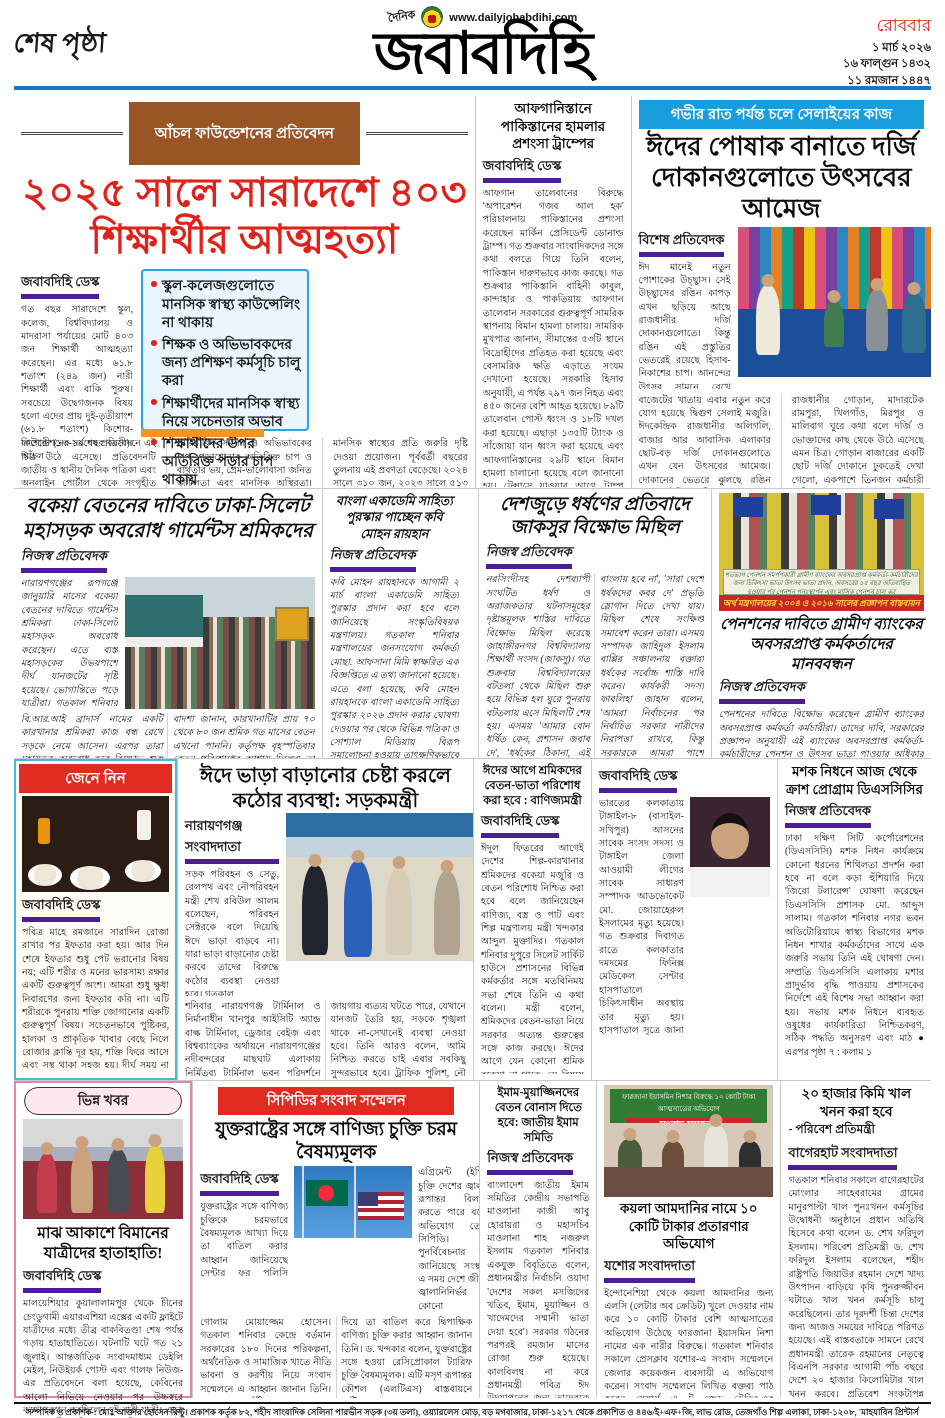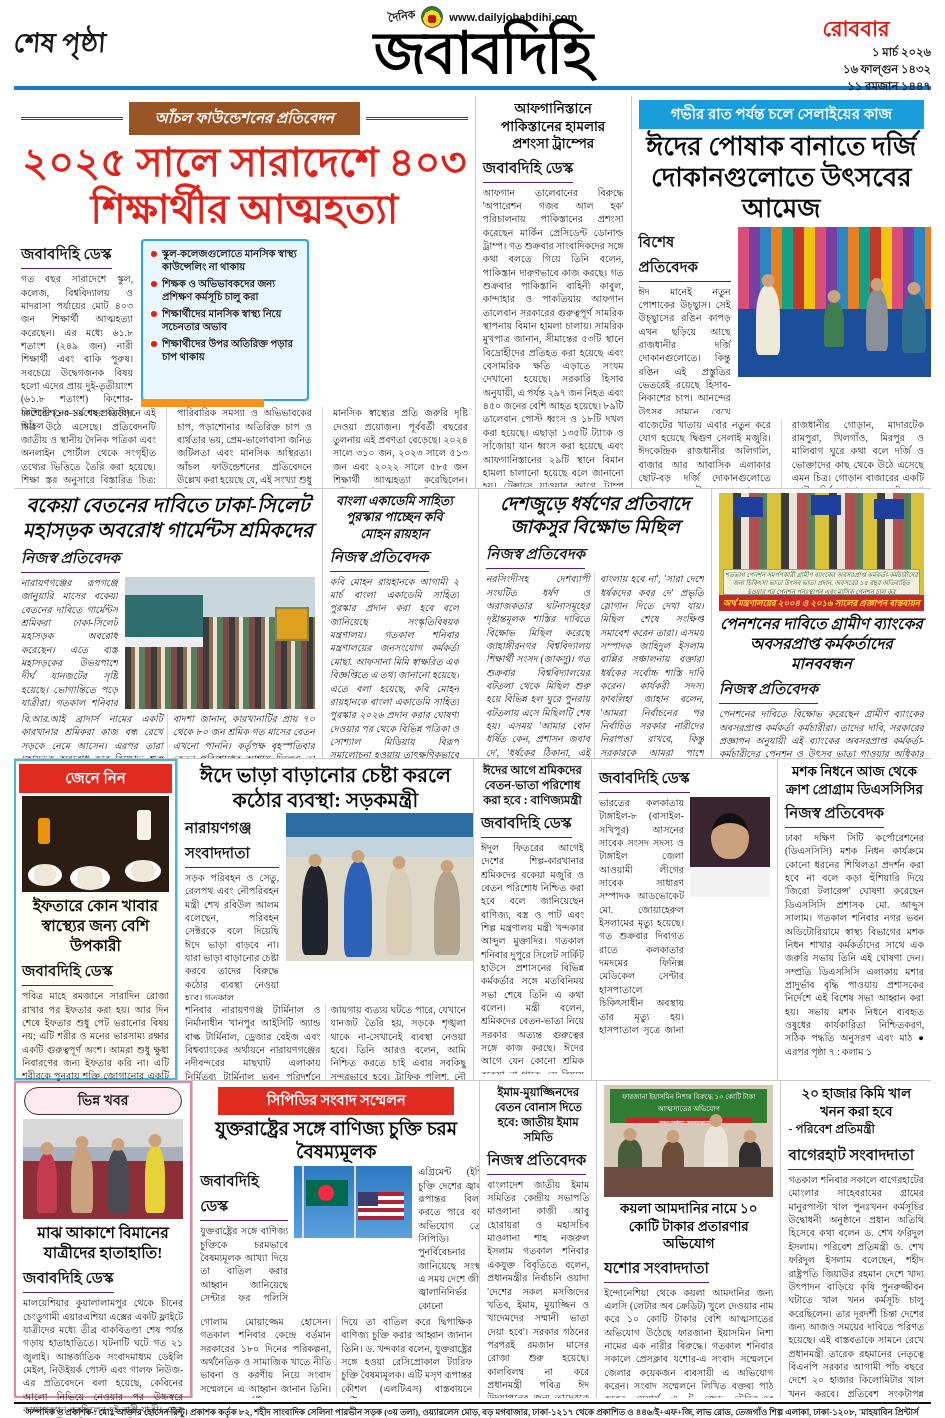--- a/index.html
+++ b/index.html
@@ -15,48 +15,48 @@
   .page-label { font-size:27px; font-weight:bold; padding-top:14px; width:170px; transform:skewX(-4deg); }
   .logo-wrap { flex:1; text-align:center; position:relative; }
   .logo-top { display:flex; justify-content:center; align-items:center; gap:6px; height:18px; }
   .daily-lbl { font-size:11px; font-weight:bold; transform:rotate(-8deg); }
   .mosque-icon { width:22px; height:22px; border-radius:50%;
     background:radial-gradient(circle at 50% 60%, #b71c1c 0 28%, #f9d616 29% 55%, #2e7d32 56% 100%);
     border:1px solid #444; display:inline-block; }
   .site-url { font-size:11px; font-weight:bold; color:#111; font-family:"Liberation Sans",sans-serif; }
   .logo-title { font-size:58px; font-weight:bold; letter-spacing:-2px; line-height:56px; color:#000; }
   .datebox { width:150px; text-align:right; padding-top:6px; line-height:1.45; }
-  .weekday { color:#e01b12; font-weight:bold; font-size:21px;text-align:center; }
+  .weekday { color:#e01b12; font-weight:normal; font-size:17px; }
   .dateline { font-size:11.5px; font-weight:bold; }
   .blue-rule { height:4px; background:#1779c4; margin:2px 0 6px 0; }
 
   
   .row { display:flex; align-items:stretch; }
   .row > * + * { border-left:1px solid #c9c9c9; }
   .art { padding:4px 7px 2px 7px; overflow:hidden; }
   h1,h2,h3,h4 { text-align:center; font-weight:bold; color:#0d0d0d; }
-  .byline { font-weight:bold; font-size:15px; border-bottom:1px solid #4c1d95; display:inline-block;
+  .byline { font-weight:bold; font-size:13px; border-bottom:5px solid #4c1d95; display:inline-block;
     padding-bottom:1px; margin:3px 0 4px 0; }
   .b { font-size:9.4px; text-align:justify; line-height:1.42; color:#111; }
   .cols2 { column-count:2; column-gap:10px; column-rule:1px solid #d5d5d5; }
   .jump { color:#c62828; }
 
   
   .lead { width:468px; }
   .kicker-row { display:flex; align-items:center; gap:6px; margin:2px 0 4px 0; }
   .kicker-row:before, .kicker-row:after { content:""; flex:1; border-top:3px double #444; }
-  .kicker { background:#9a5526; color:#fff; font-weight:bold; font-size:15px; padding:4px 26px;
-    white-space:nowrap;font-style:italic; }
+  .kicker { background:#9a5526; color:#fff; font-weight:bold; font-size:15px; padding:19px 26px;
+    white-space:nowrap; }
   .lead-hl { color:#e0231a; font-size:40px; line-height:1.18; margin:2px 0 6px 0; }
   .lead-top { display:flex; gap:8px; height:162px; }
   .lead-c1 { width:112px; flex:none; }
   .bullet-box { width:168px; flex:none; border:2px solid #2aa7dd; background:#e9f6fd; border-radius:4px;
     padding:6px 6px 2px 8px; position:relative; }
   .bullet-box ul { list-style:none; }
-  .bullet-box li { font-size:10px; font-weight:bold; line-height:1.3; margin-bottom:4px;
+  .bullet-box li { font-size:14px; font-weight:bold; line-height:1.3; margin-bottom:4px;
     padding-left:11px; position:relative; text-align:left; }
   .bullet-box li:before { content:""; position:absolute; left:0; top:4px; width:6px; height:6px;
     border-radius:50%; background:#e0231a; }
   .orange-bar { position:absolute; left:-2px; bottom:-8px; width:75%; height:8px; background:#f7941d; }
   .aachol { flex:1; border:1px solid #e5b9c6; background:#fdfdfd; position:relative; overflow:hidden; }
   .aachol-blob { position:absolute; left:8px; top:10px; width:70px; height:120px;
     background:#5d3a7e; border-radius:58% 42% 45% 30% / 60% 45% 40% 30%; }
   .aachol-leaf { position:absolute; left:52px; top:22px; width:34px; height:20px; background:#3f7d3f;
     border-radius:0 100% 0 100%; }
   .aachol-leaf.l2 { left:66px; top:38px; width:26px; height:16px; background:#7a4f9e; transform:rotate(30deg); }
@@ -301,21 +301,20 @@
     <div class="jene">
       <div class="jene-head">জেনে নিন</div>
       <div class="inner">
         <div class="ph ph-iftar">
           <div class="plate" style="left:6px; bottom:6px; width:34px; height:22px;"></div>
           <div class="plate" style="left:48px; bottom:2px; width:40px; height:24px;"></div>
           <div class="plate" style="right:8px; bottom:10px; width:36px; height:22px;"></div>
           <div class="juice" style="left:16px; top:22px; width:12px; height:26px;"></div>
           <div class="milk" style="right:18px; top:14px; width:14px; height:30px;"></div>
         </div>
-        <h3 class="hl16" style="margin-top:4px;">ইফতারে কোন খাবার স্বাস্থ্যের জন্য বেশি উপকারী</h3>
         <div class="byline">জবাবদিহি ডেস্ক</div>
         <p class="b" style="height:142px; overflow:hidden;">পবিত্র মাহে রমজানে সারাদিন রোজা রাখার পর ইফতার করা হয়। আর দিন শেষে ইফতার শুধু পেট ভরানোর বিষয় নয়; এটি শরীর ও মনের ভারসাম্য রক্ষার একটি গুরুত্বপূর্ণ অংশ। আমরা শুধু ক্ষুধা নিবারণের জন্য ইফতার করি না। এটি শরীরকে পুনরায় শক্তি জোগানোর একটি গুরুত্বপূর্ণ বিষয়। সচেতনভাবে পুষ্টিকর, হালকা ও প্রাকৃতিক খাবার বেছে নিলে রোজার ক্লান্তি দূর হয়, শক্তি ফিরে আসে এবং সুস্থ থাকা সহজ হয়। দীর্ঘ সময় না খেয়ে থাকার পর হঠাৎ ভারি, ভাজাপোড়া কিংবা অতিরিক্ত মিষ্টি খাবার খেলে হজমের সমস্যা, অম্বল, গ্যাস্ট্রিকজনিত এমনকি ● এরপর পৃষ্ঠা ৭ : কলাম ৩</p>
       </div>
     </div>
 
     <div class="art sarak">
       <h2 class="hl20">ঈদে ভাড়া বাড়ানোর চেষ্টা করলে কঠোর ব্যবস্থা: সড়কমন্ত্রী</h2>
       <div class="sarak-mid">
         <div style="width:94px; flex:none;">
           <div class="byline">নারায়ণগঞ্জ সংবাদদাতা</div>

